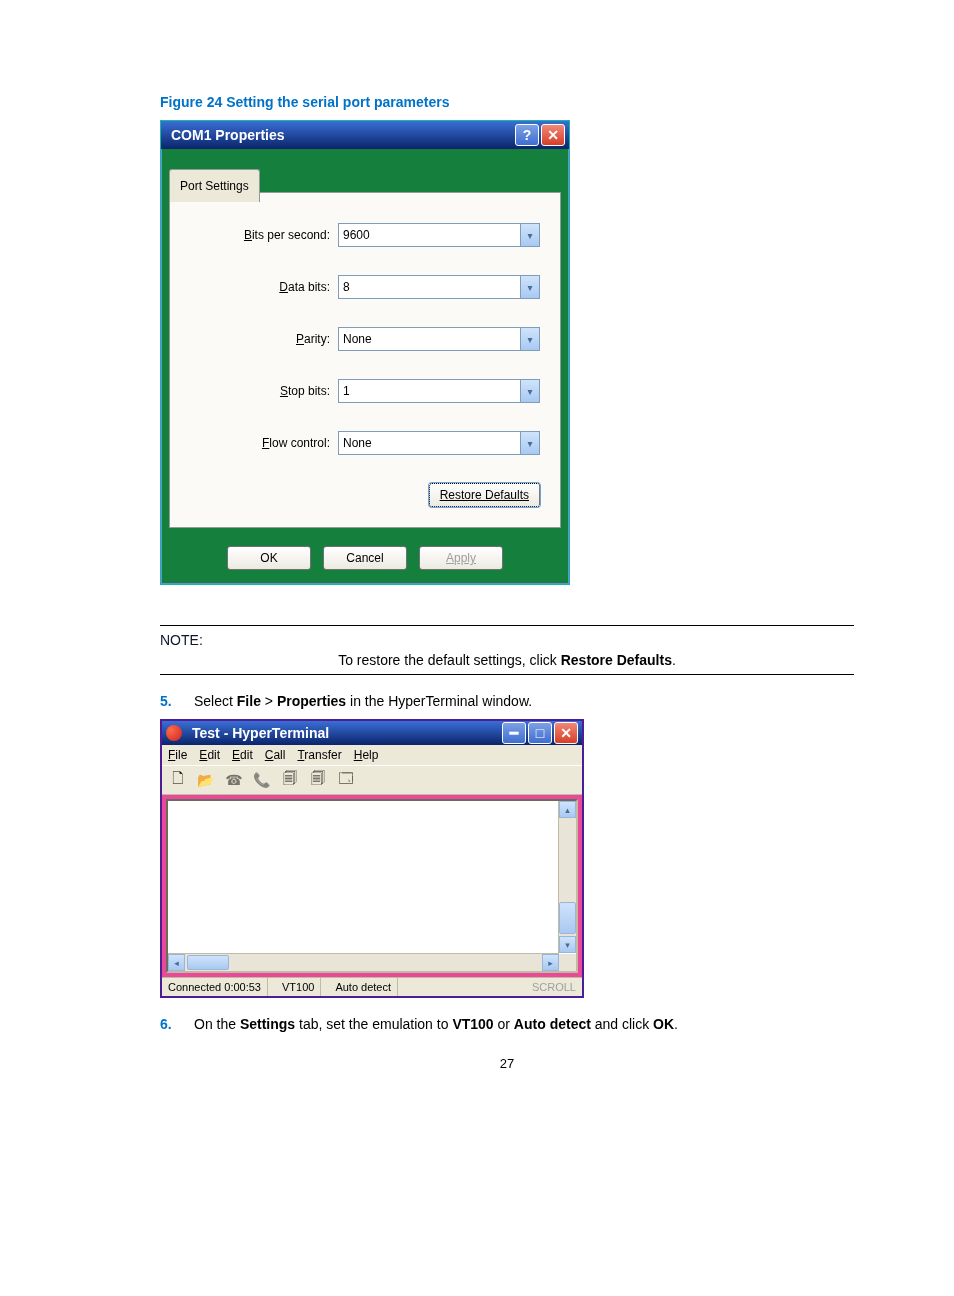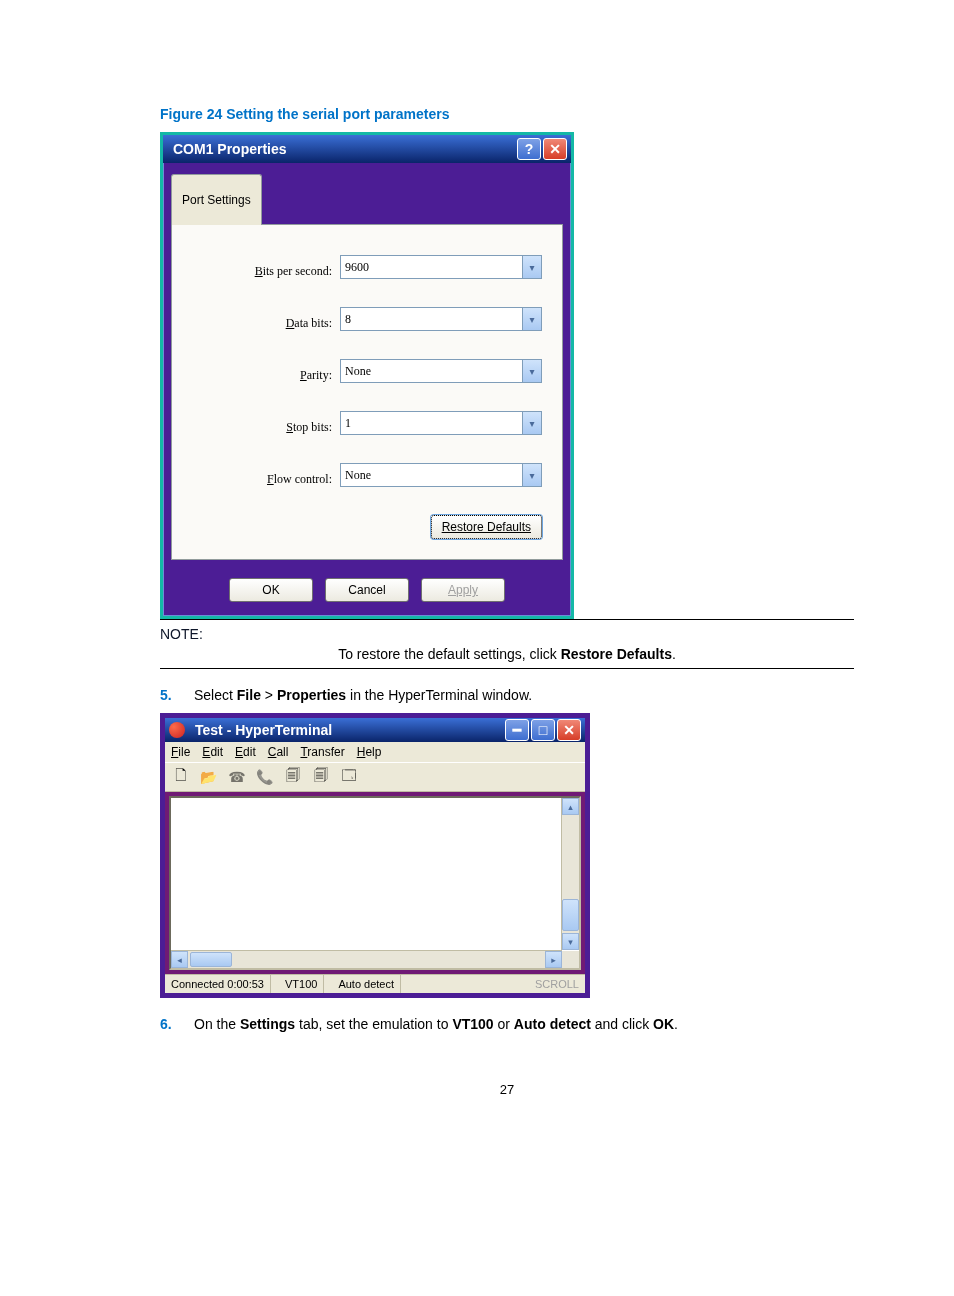--- a/index.html
+++ b/index.html
@@ -10,28 +10,29 @@
     color: #000;
     width: 954px;
   }
   .page {
     padding: 90px 100px 40px 160px;
   }
   .fig-caption {
     color: #0073c8;
     font-weight: bold;
     font-size: 14px;
-    margin: 16px 0 10px 0;
+    margin: 4px 0 10px 0;
   }
   
   .dlg {
     width: 408px;
-    border: 3px solid #14b8a6;
-    background: #4c1d95;
+    border: 1px solid #14b8a6;
+    background: #15803d;
     box-shadow: 0 0 0 1px #6b8dd8 inset;
+    margin-bottom: 40px;
   }
   .titlebar {
     height: 28px;
     background: linear-gradient(to bottom,#3a6fd6 0%,#0a246a 100%);
     display: flex;
     align-items: center;
     padding: 0 4px;
     color: #fff;
     font-weight: bold;
     font-size: 14px;
@@ -50,37 +51,36 @@
   .tbtn.close { background: linear-gradient(#f08876,#d73e28); color:#fff;}
   .tbtn.min, .tbtn.max { background: linear-gradient(#7ea1e6,#3e6ed0); color:#fff;}
   .tab-strip {
     padding: 10px 8px 0 8px;
   }
   .tab {
     display:inline-block;
     background:#ece9d8;
     border:1px solid #919b9c;
     border-bottom: none;
-    padding: 18px 10px;
+    padding: 9px 10px;
     font-size: 12px;
     border-radius: 3px 3px 0 0;
     position: relative;
-    top:1px;
+    top:10px;
   }
   .tab-panel {
     margin: 0 8px 8px 8px;
     border:1px solid #919b9c;
     background:#fbfaf7;
     padding: 30px 20px 20px 20px;
   }
   .field-row {
     display:flex;
-    align-items:flex-end;
+    align-items:center;
     margin-bottom: 28px;
-    font-family: Liberation Serif, serif;
   }
   .field-label {
     width: 140px;
     text-align: right;
     font-size: 12px;
     padding-right: 8px;
   }
   .combo {
     flex:1;
     height: 22px;
@@ -122,22 +122,22 @@
   
   hr.note-rule { border:none; border-top:1px solid #000; margin:0;}
   .note-head { color:#0f172a; font-size:14px; margin:6px 0 4px 0;}
   .note-body { font-size:14px; margin:0 0 6px 0;text-align:center;}
   
   .step { display:flex; margin:18px 0 10px 0; font-size:14px; align-items:baseline;}
   .step .num { color:#0073c8; font-weight:bold; width:34px;}
   
   .ht {
     width: 420px;
-    border:5px solid #4c1d95;
-    background:#701a75;
+    border:2px solid #4c1d95;
+    background:#ec4899;
   }
   .ht .titlebar { height:24px;}
   .ht .menubar {
     background:#ece9d8;
     font-size:12px;
     padding:3px 6px;
     display:flex;
     gap:12px;
   }
   .ht .toolbar {
@@ -198,21 +198,21 @@
   .ht .statusbar .cell.scroll { flex:0 0 auto; color:#a0a0a0; border-right:none;}
   .ht .statusbar .spacer { flex:1;}
   .ht-icon {
     width:16px; height:16px;
     background: radial-gradient(circle at 30% 30%, #ff6b4a, #c22);
     border-radius:50%;
     margin-right:4px;
     display:inline-block;
     position:relative;
   }
-  .pagenum { text-align:center; font-size:13px; margin-top:50px;}
+  .pagenum { text-align:center; font-size:13px; margin-top:24px;}
   .underline-first::first-letter { text-decoration: underline; }
 </style>
 </head>
 <body>
 
 <div class="page">
 
   <div class="fig-caption">Figure 24 Setting the serial port parameters</div>
 
   <div class="dlg">

